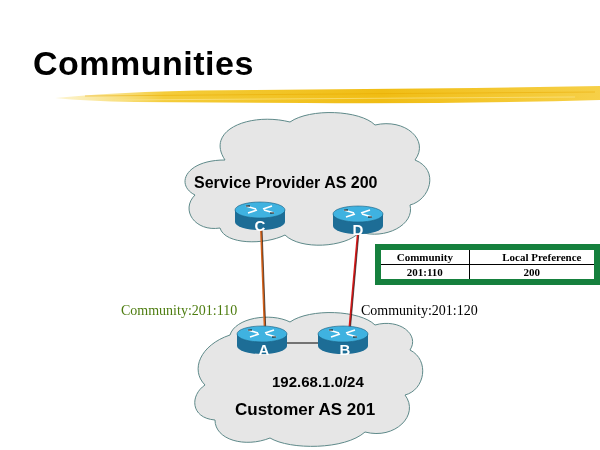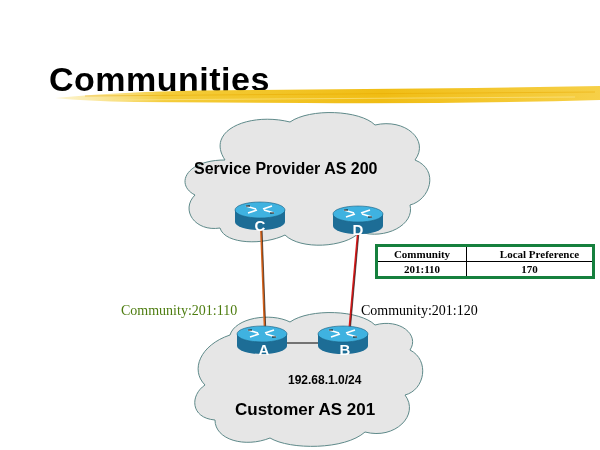--- a/index.html
+++ b/index.html
@@ -1,24 +1,24 @@
 <!DOCTYPE html>
 <html><head>
 <meta charset="utf-8">
 <style>
   html, body { margin:0; padding:0; }
   body { width:600px; height:450px; background:#ffffff; position:relative; overflow:hidden; font-family:"Liberation Sans", sans-serif; }
-  .title { position:absolute; left:33px; top:46px; font-family:"Liberation Sans", sans-serif; font-weight:bold; font-size:34px; color:#000; letter-spacing:0.5px; margin:16px; line-height:1; }
+  .title { position:absolute; left:33px; top:46px; font-family:"Liberation Sans", sans-serif; font-weight:bold; font-size:34px; color:#000; letter-spacing:0.5px; margin:0; line-height:1; }
   .brush { position:absolute; left:55px; top:84px; width:545px; height:22px; }
   svg.net { position:absolute; left:0; top:0; width:600px; height:450px; }
   .label { position:absolute; white-space:nowrap; }
   .cloud-title { font-family:"Liberation Sans", sans-serif; font-weight:bold; color:#000; }
   .community { font-family:"Liberation Serif", serif; font-size:14px; color:#4d7c0f; }
   .community.red { color:#000000; }
-  table.pref { position:absolute; left:375px; top:244px; border-collapse:collapse; background:#fff; font-family:"Liberation Serif", serif; font-size:11px; font-weight:bold; border:3px solid #15803d; }
+  table.pref { position:absolute; left:375px; top:244px; border-collapse:collapse; background:#fff; font-family:"Liberation Serif", serif; font-size:11px; font-weight:bold; border:6px solid #15803d; }
   table.pref td, table.pref th { border:1px solid #000; padding:0 4px; text-align:center; height:14px; line-height:14px; }
   table.pref th { font-weight:bold; }
 </style>
 </head>
 <body>
 
 <h1 class="title">Communities</h1>
 
 <svg class="brush" viewBox="0 0 545 22" preserveAspectRatio="none">
   <defs>
@@ -70,31 +70,31 @@
     <path d="M-14 -8 L-4 -5 M14 -1 L4 -4 M-12 -1 L-3 -4 M12 -8 L3 -5" stroke="#ffffff" stroke-width="1.6"></path>
     <path d="M-14 -8 L-10 -8 M14 -1 L10 -1" stroke="#000" stroke-width="1"></path>
   </g>
 
   <text x="260" y="231" text-anchor="middle" font-family="Liberation Sans, sans-serif" font-weight="bold" font-size="15" fill="#ffffff">C</text>
   <text x="358" y="235" text-anchor="middle" font-family="Liberation Sans, sans-serif" font-weight="bold" font-size="15" fill="#ffffff">D</text>
   <text x="264" y="355" text-anchor="middle" font-family="Liberation Sans, sans-serif" font-weight="bold" font-size="15" fill="#ffffff">A</text>
   <text x="345" y="355" text-anchor="middle" font-family="Liberation Sans, sans-serif" font-weight="bold" font-size="15" fill="#ffffff">B</text>
 </svg>
 
-<div class="label cloud-title" style="left:194px; top:160px; font-size:16px;">Service Provider  AS 200</div>
-<div class="label cloud-title" style="left:288px; top:373px; font-size:12px; font-weight:bold;">192.68.1.0/24</div>
+<div class="label cloud-title" style="left:194px; top:174px; font-size:16px;">Service Provider  AS 200</div>
+<div class="label cloud-title" style="left:272px; top:373px; font-size:15px; font-weight:bold;">192.68.1.0/24</div>
 <div class="label cloud-title" style="left:235px; top:400px; font-size:17px;">Customer AS 201</div>
 
 <div class="label community" style="left:121px; top:303px;">Community:201:110</div>
 <div class="label community red" style="left:361px; top:303px;">Community:201:120</div>
 
 <table class="pref">
   <tbody>
       <tr>
     <th style="width:80px;">Community</th>
     <th style="width:97px;padding-left:24px;">Local Preference</th>
   </tr>
   <tr>
     <td>201:110</td>
-    <td>170</td>
+    <td>200</td>
   </tr>
 </tbody>
   </table>
 
 </body></html>

